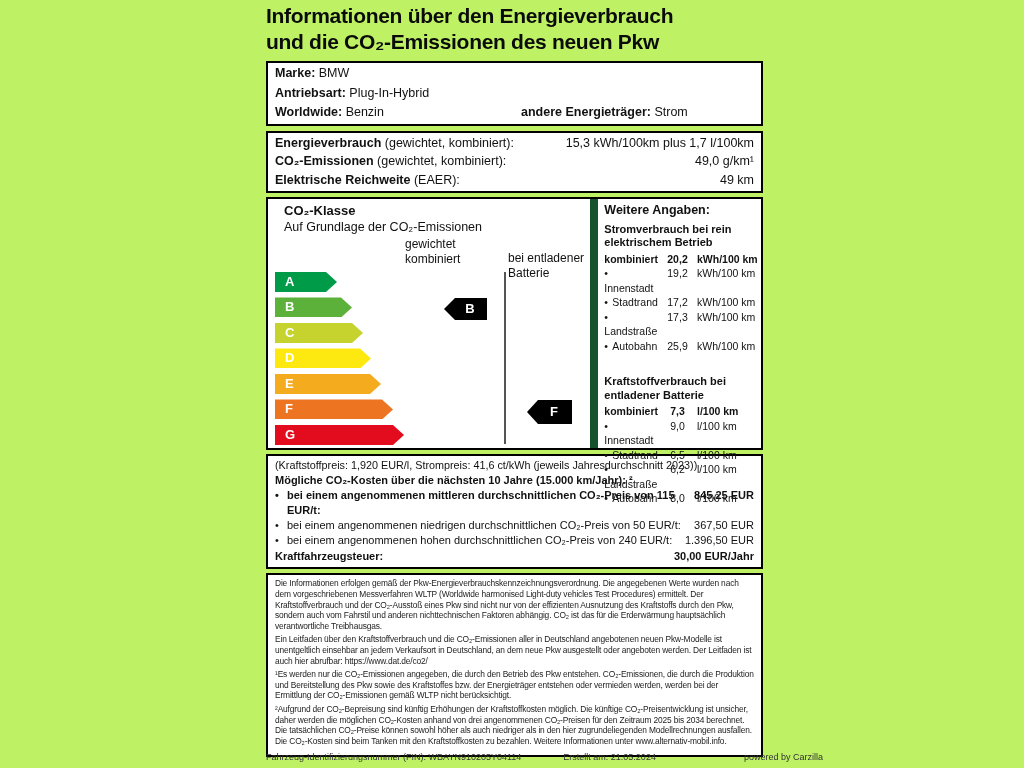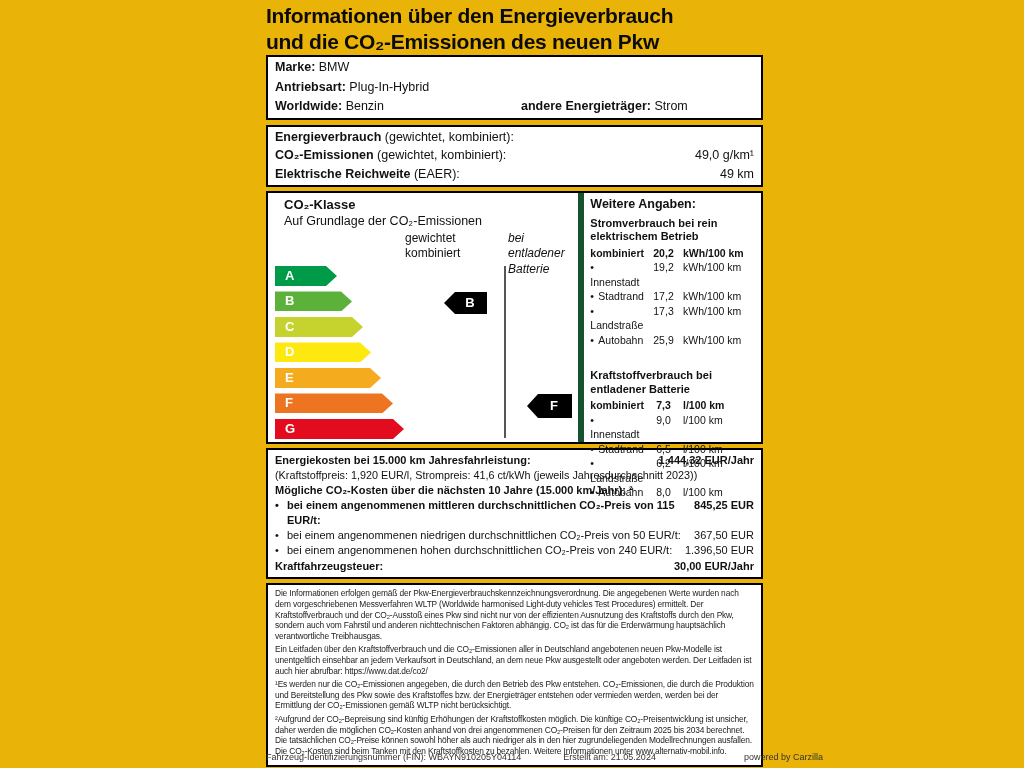--- a/index.html
+++ b/index.html
@@ -1,54 +1,54 @@
 <!DOCTYPE html>
 <html lang="de"><head>
 <meta charset="utf-8">
 <style>
   html,body{margin:0;padding:0;background:#fff;}
   body{width:1024px;height:768px;overflow:hidden;
        font-family:"Liberation Sans","DejaVu Sans",sans-serif;color:#111;}
-  .page{position:relative;width:1024px;height:768px;background:#eab308;}
+  .page{position:relative;width:1024px;height:768px;background:#bef264;}
   .label{position:absolute;left:266px;top:0;width:497px;}
 
   .title{margin:0;padding-top:3px;font-size:21px;line-height:26px;font-weight:bold;letter-spacing:-0.3px;color:#0b0b0b;}
 
   .box{border:2px solid #000;box-sizing:border-box;background:#fff;}
 
   
-  .box-vehicle{margin-top:0;padding:1px 7px;font-size:12.5px;}
+  .box-vehicle{margin-top:6px;padding:1px 7px;font-size:12.5px;}
   .vrow{display:grid;grid-template-columns:246px 1fr;line-height:19.5px;}
   .vrow b{font-weight:bold;}
 
   
   .box-consumption{margin-top:5px;padding:1px 7px;font-size:12.5px;}
   .crow{display:flex;justify-content:space-between;line-height:18.8px;}
   .crow .lbl b{font-weight:bold;}
   .crow .val{white-space:nowrap;font-weight:500;}
 
   
   .box-class{margin-top:4px;height:253px;display:flex;position:relative;}
   .chart{position:relative;width:332px;box-sizing:border-box;padding:4px 16px;}
   .c-heading{font-size:13px;font-weight:bold;line-height:16px;}
   .c-subheading{font-size:12.5px;line-height:16px;}
   .colhead{position:absolute;font-size:12px;line-height:15.5px;}
   .colhead1{left:137px;top:38px;}
-  .colhead2{left:240px;top:38px;font-style:italic;}
+  .colhead2{left:240px;top:52px;}
   .arrows{position:absolute;left:7px;top:73px;}
   .arrow{height:20px;margin-bottom:5.5px;clip-path:polygon(0 0,calc(100% - 11px) 0,100% 50%,calc(100% - 11px) 100%,0 100%);
          color:#fff;font-weight:bold;font-size:13px;line-height:20px;padding-left:10px;box-sizing:border-box;}
   .vdivider{position:absolute;left:236px;top:73px;width:2px;height:172px;background:#555;}
   .black-arrow{position:absolute;background:#000;color:#fff;font-weight:bold;font-size:13px;
                clip-path:polygon(0 50%,11px 0,100% 0,100% 100%,11px 100%);
                display:flex;align-items:center;justify-content:center;padding-left:9px;box-sizing:border-box;}
   .black-arrow.weighted{left:176px;top:99px;width:43px;height:22px;}
   .black-arrow.depleted{left:259px;top:201px;width:45px;height:24px;}
 
-  .weitere{flex:1;border-left:6px solid #14532d;box-sizing:border-box;padding:4px 14px 0 6px;}
+  .weitere{flex:1;border-left:8px solid #14532d;box-sizing:border-box;padding:4px 0 0 6px;}
   .w-heading{font-size:12.5px;font-weight:bold;line-height:15px;margin-bottom:5px;}
   .w-title{font-size:11px;font-weight:bold;line-height:13.5px;margin-bottom:2px;}
   .wrow{display:grid;grid-template-columns:1fr 31px 64px;font-size:10.5px;line-height:14.5px;column-gap:4px;}
   .wrow .wval{text-align:center;white-space:nowrap;}
   .wrow .wunit{white-space:nowrap;}
   .wrow.bold{font-weight:bold;}
   .bullet{display:inline-block;width:8px;}
   .w-section2{margin-top:22px;}
 
   
@@ -92,20 +92,21 @@
       </div>
       <div class="vrow">
         <div><b>Worldwide:</b> <span>Benzin</span></div>
         <div><b>andere Energieträger:</b> <span>Strom</span></div>
       </div>
     </div>
 
     <div class="box box-consumption">
       <div class="crow">
         <span class="lbl"><b>Energieverbrauch</b><span> (gewichtet, kombiniert):</span></span>
+        <span class="val">15,3 kWh/100km plus 1,7 l/100km</span>
       </div>
       <div class="crow">
         <span class="lbl"><b>CO₂-Emissionen</b><span> (gewichtet, kombiniert):</span></span>
         <span class="val">49,0 g/km¹</span>
       </div>
       <div class="crow">
         <span class="lbl"><b>Elektrische Reichweite</b><span> (EAER):</span></span>
         <span class="val">49 km</span>
       </div>
     </div>
@@ -203,24 +204,20 @@
           <div class="wrow">
             <span class="wname"><span class="bullet">•</span><span>Autobahn</span></span>
             <span class="wval">8,0</span>
             <span class="wunit">l/100 km</span>
           </div>
         </div>
       </div>
     </div>
 
     <div class="box box-costs">
-      <div class="krow bold">
-        <span>Energiekosten bei 15.000 km Jahresfahrleistung:</span>
-        <span class="kval">1.444,32 EUR/Jahr</span>
-      </div>
       <div class="krow-sub">(Kraftstoffpreis: 1,920 EUR/l, Strompreis: 41,6 ct/kWh (jeweils Jahresdurchschnitt 2023))</div>
       <div class="krow bold">
         <span>Mögliche CO₂-Kosten über die nächsten 10 Jahre (15.000 km/Jahr): ²</span>
       </div>
       <div class="kbullets">
         <div class="kb bold">
           <span class="bullet">•</span>
           <span class="ktext">bei einem angenommenen mittleren durchschnittlichen CO₂-Preis von 115 EUR/t:</span>
           <span class="kval">845,25 EUR</span>
         </div>

